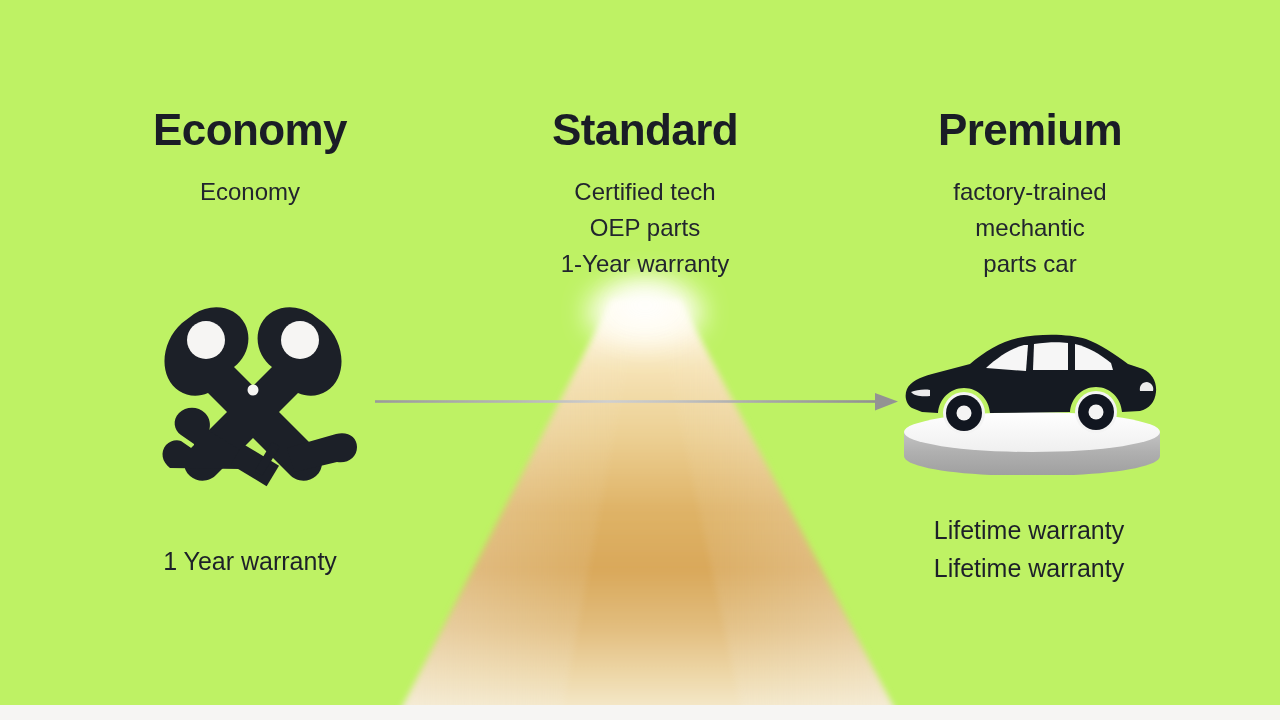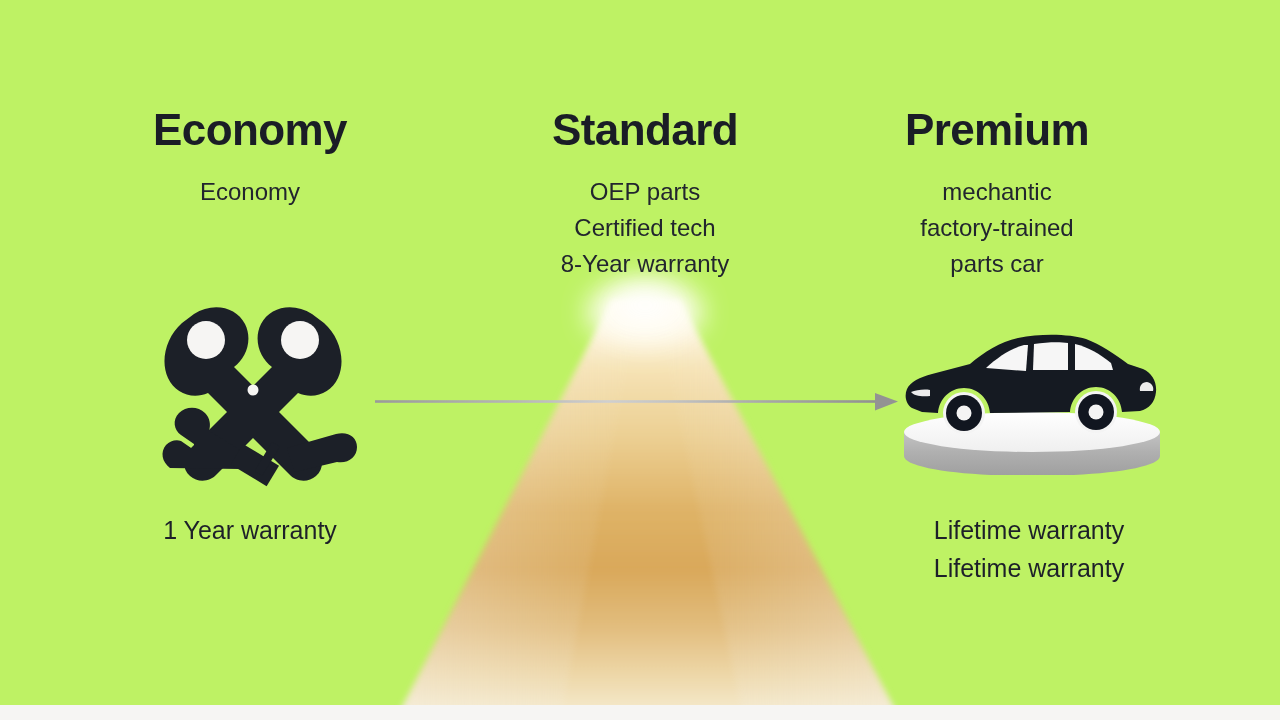--- a/index.html
+++ b/index.html
@@ -26,21 +26,21 @@
   }
 
   
   .col{
     position:absolute;
     text-align:center;
     z-index:3;
   }
   .col-economy{ left:85px;  top:108px; width:330px; }
   .col-standard{ left:480px; top:108px; width:330px; }
-  .col-premium{ left:832px; top:108px; width:330px; }
+  .col-premium{ left:865px; top:108px; width:330px; }
 
   .col-title{
     font-size:44px;
     font-weight:bold;
     color:#1a1d26;
     letter-spacing:-0.6px;
     line-height:1.0;
     margin-bottom:22px;
   }
   .bullets{
@@ -62,21 +62,21 @@
   
   .caption{
     position:absolute;
     text-align:center;
     font-size:25px;
     color:#1d2029;
     line-height:1.52;
     z-index:3;
     width:330px;
   }
-  .cap-economy{ left:85px; top:511px; }
+  .cap-economy{ left:85px; top:542px; }
   .cap-premium{ left:864px; top:511px; }
   .caption .c{ display:block; white-space:nowrap; }
 
   
   .arrow{
     position:absolute;
     left:375px; top:390px;
     width:525px; height:24px;
     z-index:2;
   }
@@ -206,31 +206,31 @@
     </svg>
   </div>
 
   <div class="caption cap-economy">
     <span class="c">1 Year warranty</span>
   </div>
 
   <div class="col col-standard">
     <div class="col-title">Standard</div>
     <div class="bullets">
+      <span class="b">Certified tech</span>
       <span class="b">OEP parts</span>
-      <span class="b">Certified tech</span>
-      <span class="b">8-Year warranty</span>
+      <span class="b">1-Year warranty</span>
     </div>
   </div>
 
   <div class="col col-premium">
     <div class="col-title">Premium</div>
     <div class="bullets">
+      <span class="b">factory-trained</span>
       <span class="b">mechantic</span>
-      <span class="b">factory-trained</span>
       <span class="b">parts car</span>
     </div>
   </div>
 
   <div class="icon-box icon-car">
     <svg width="265" height="145" viewBox="0 0 265 145">
       <defs>
         <linearGradient id="pedSide" x1="0" y1="0" x2="0" y2="1">
           <stop offset="0%" stop-color="#c3c3c3"></stop>
           <stop offset="45%" stop-color="#b0b0b0"></stop>

